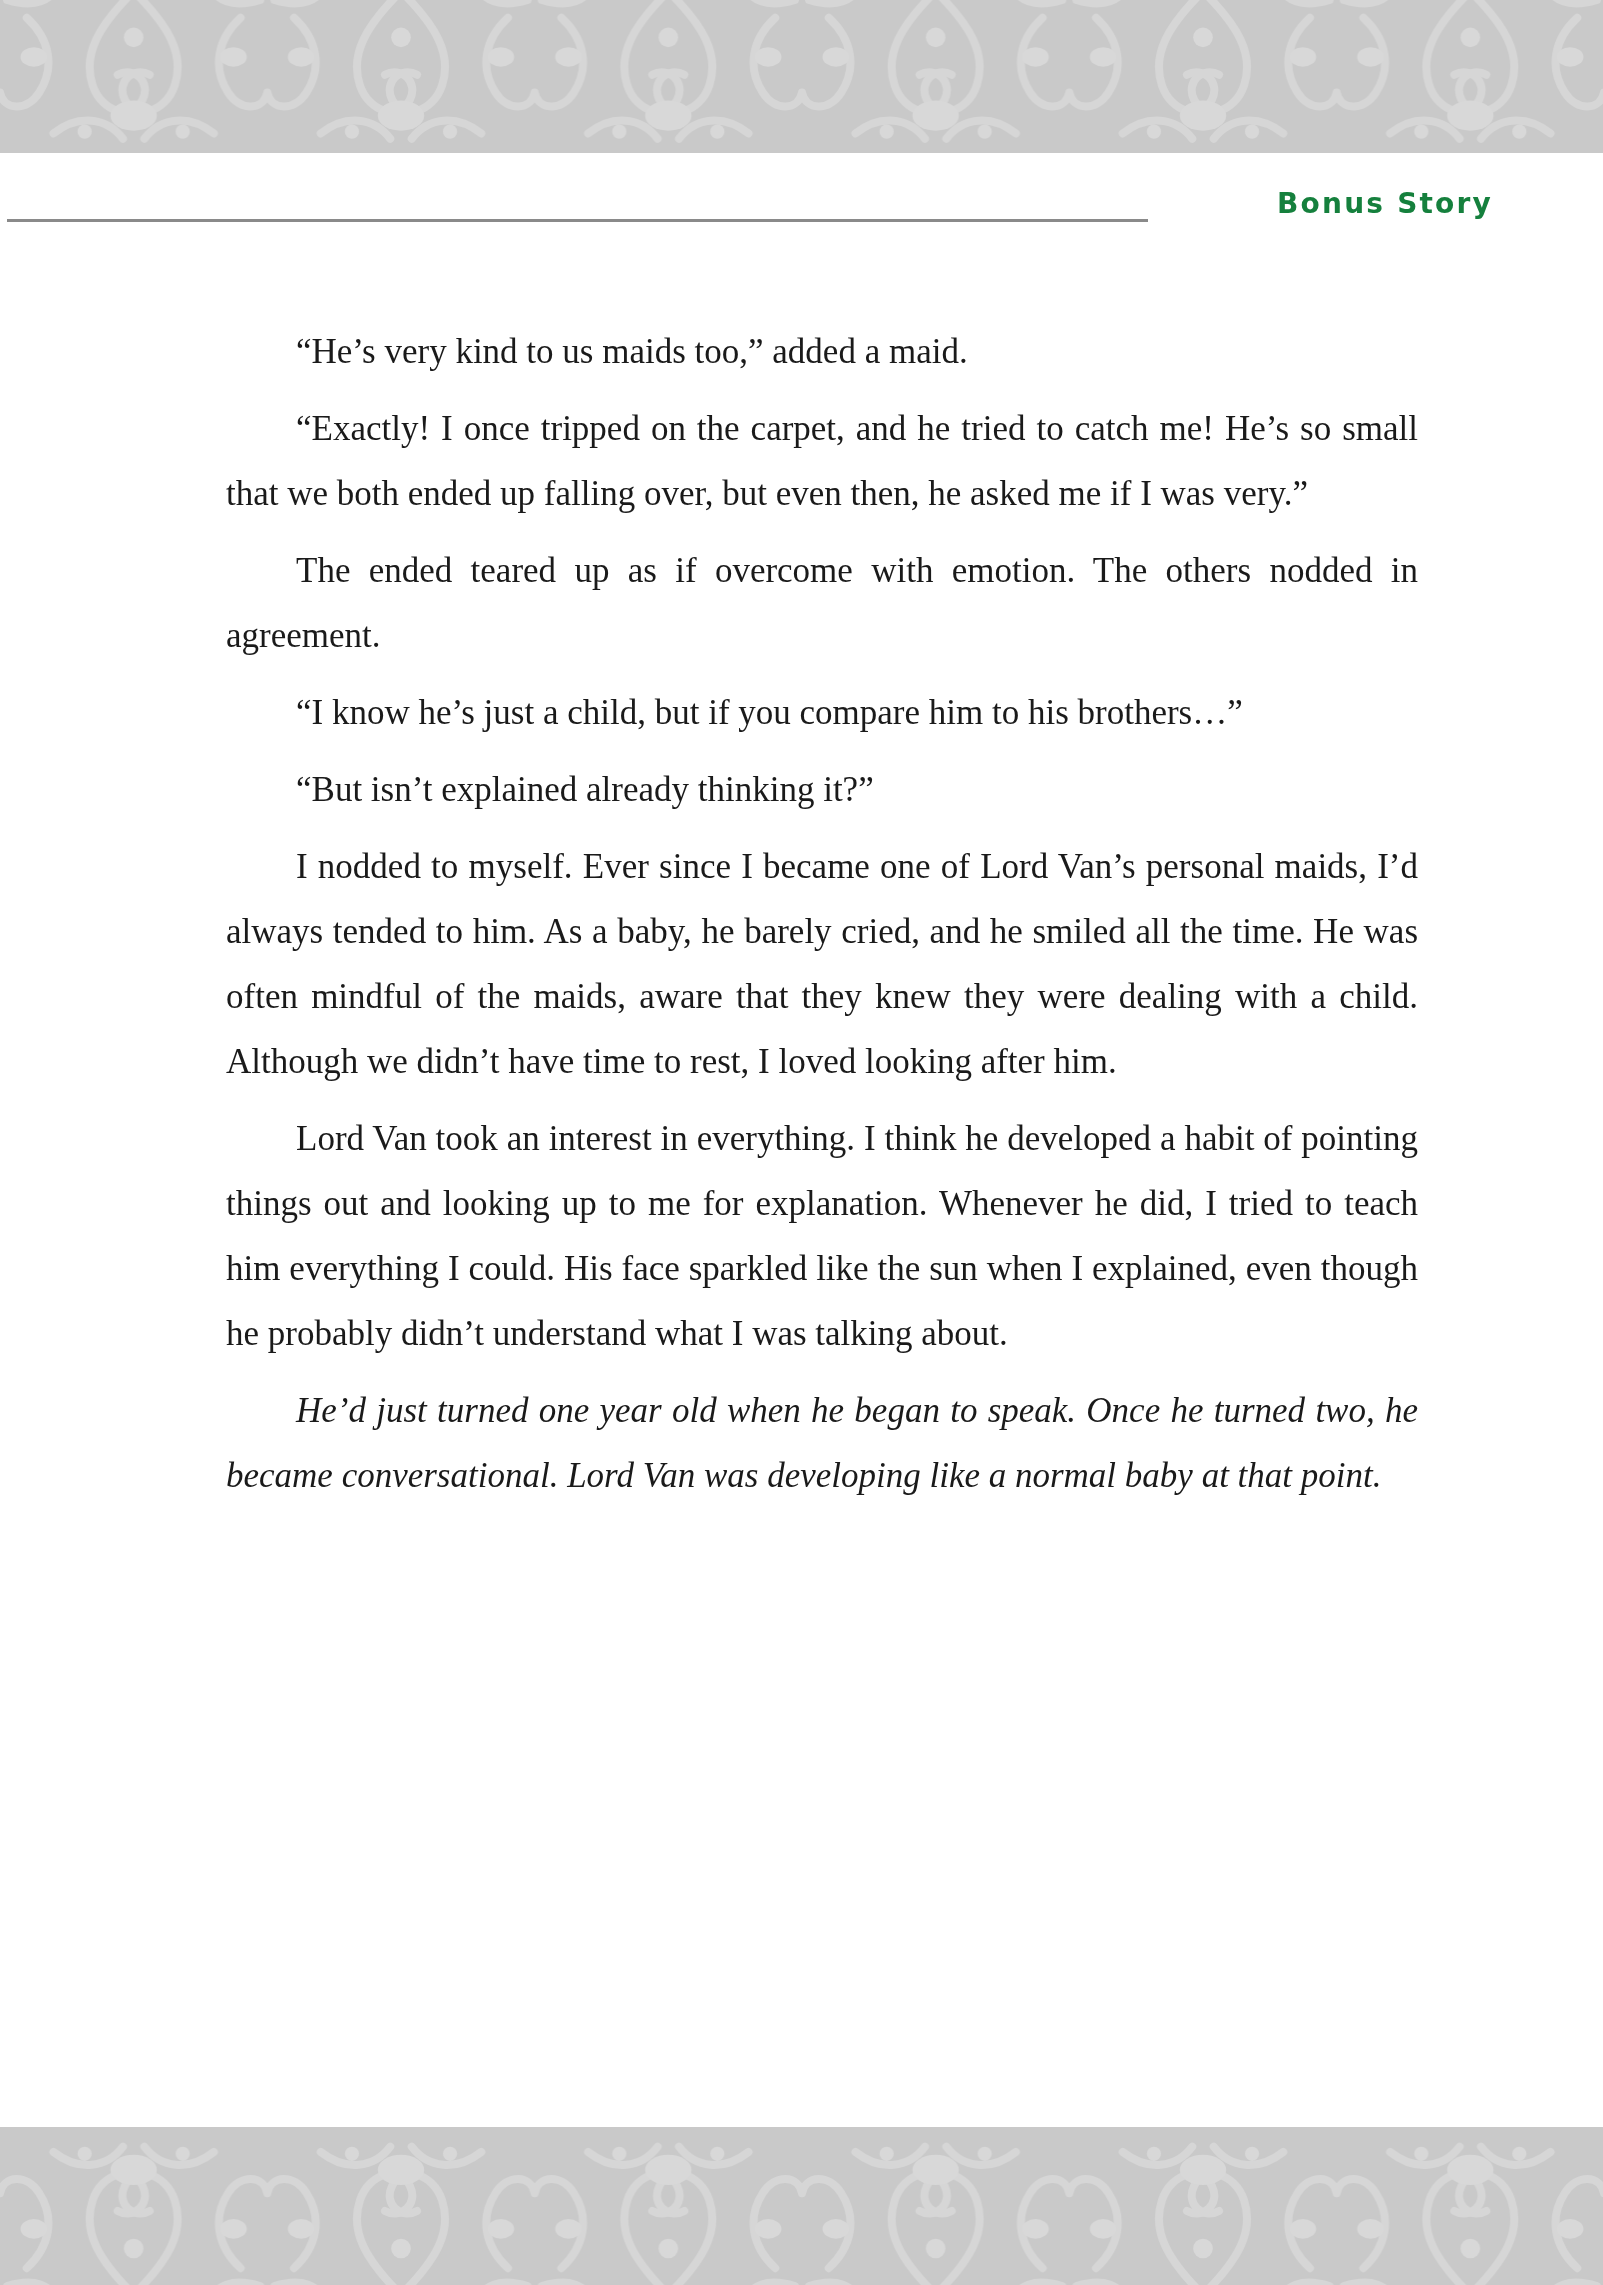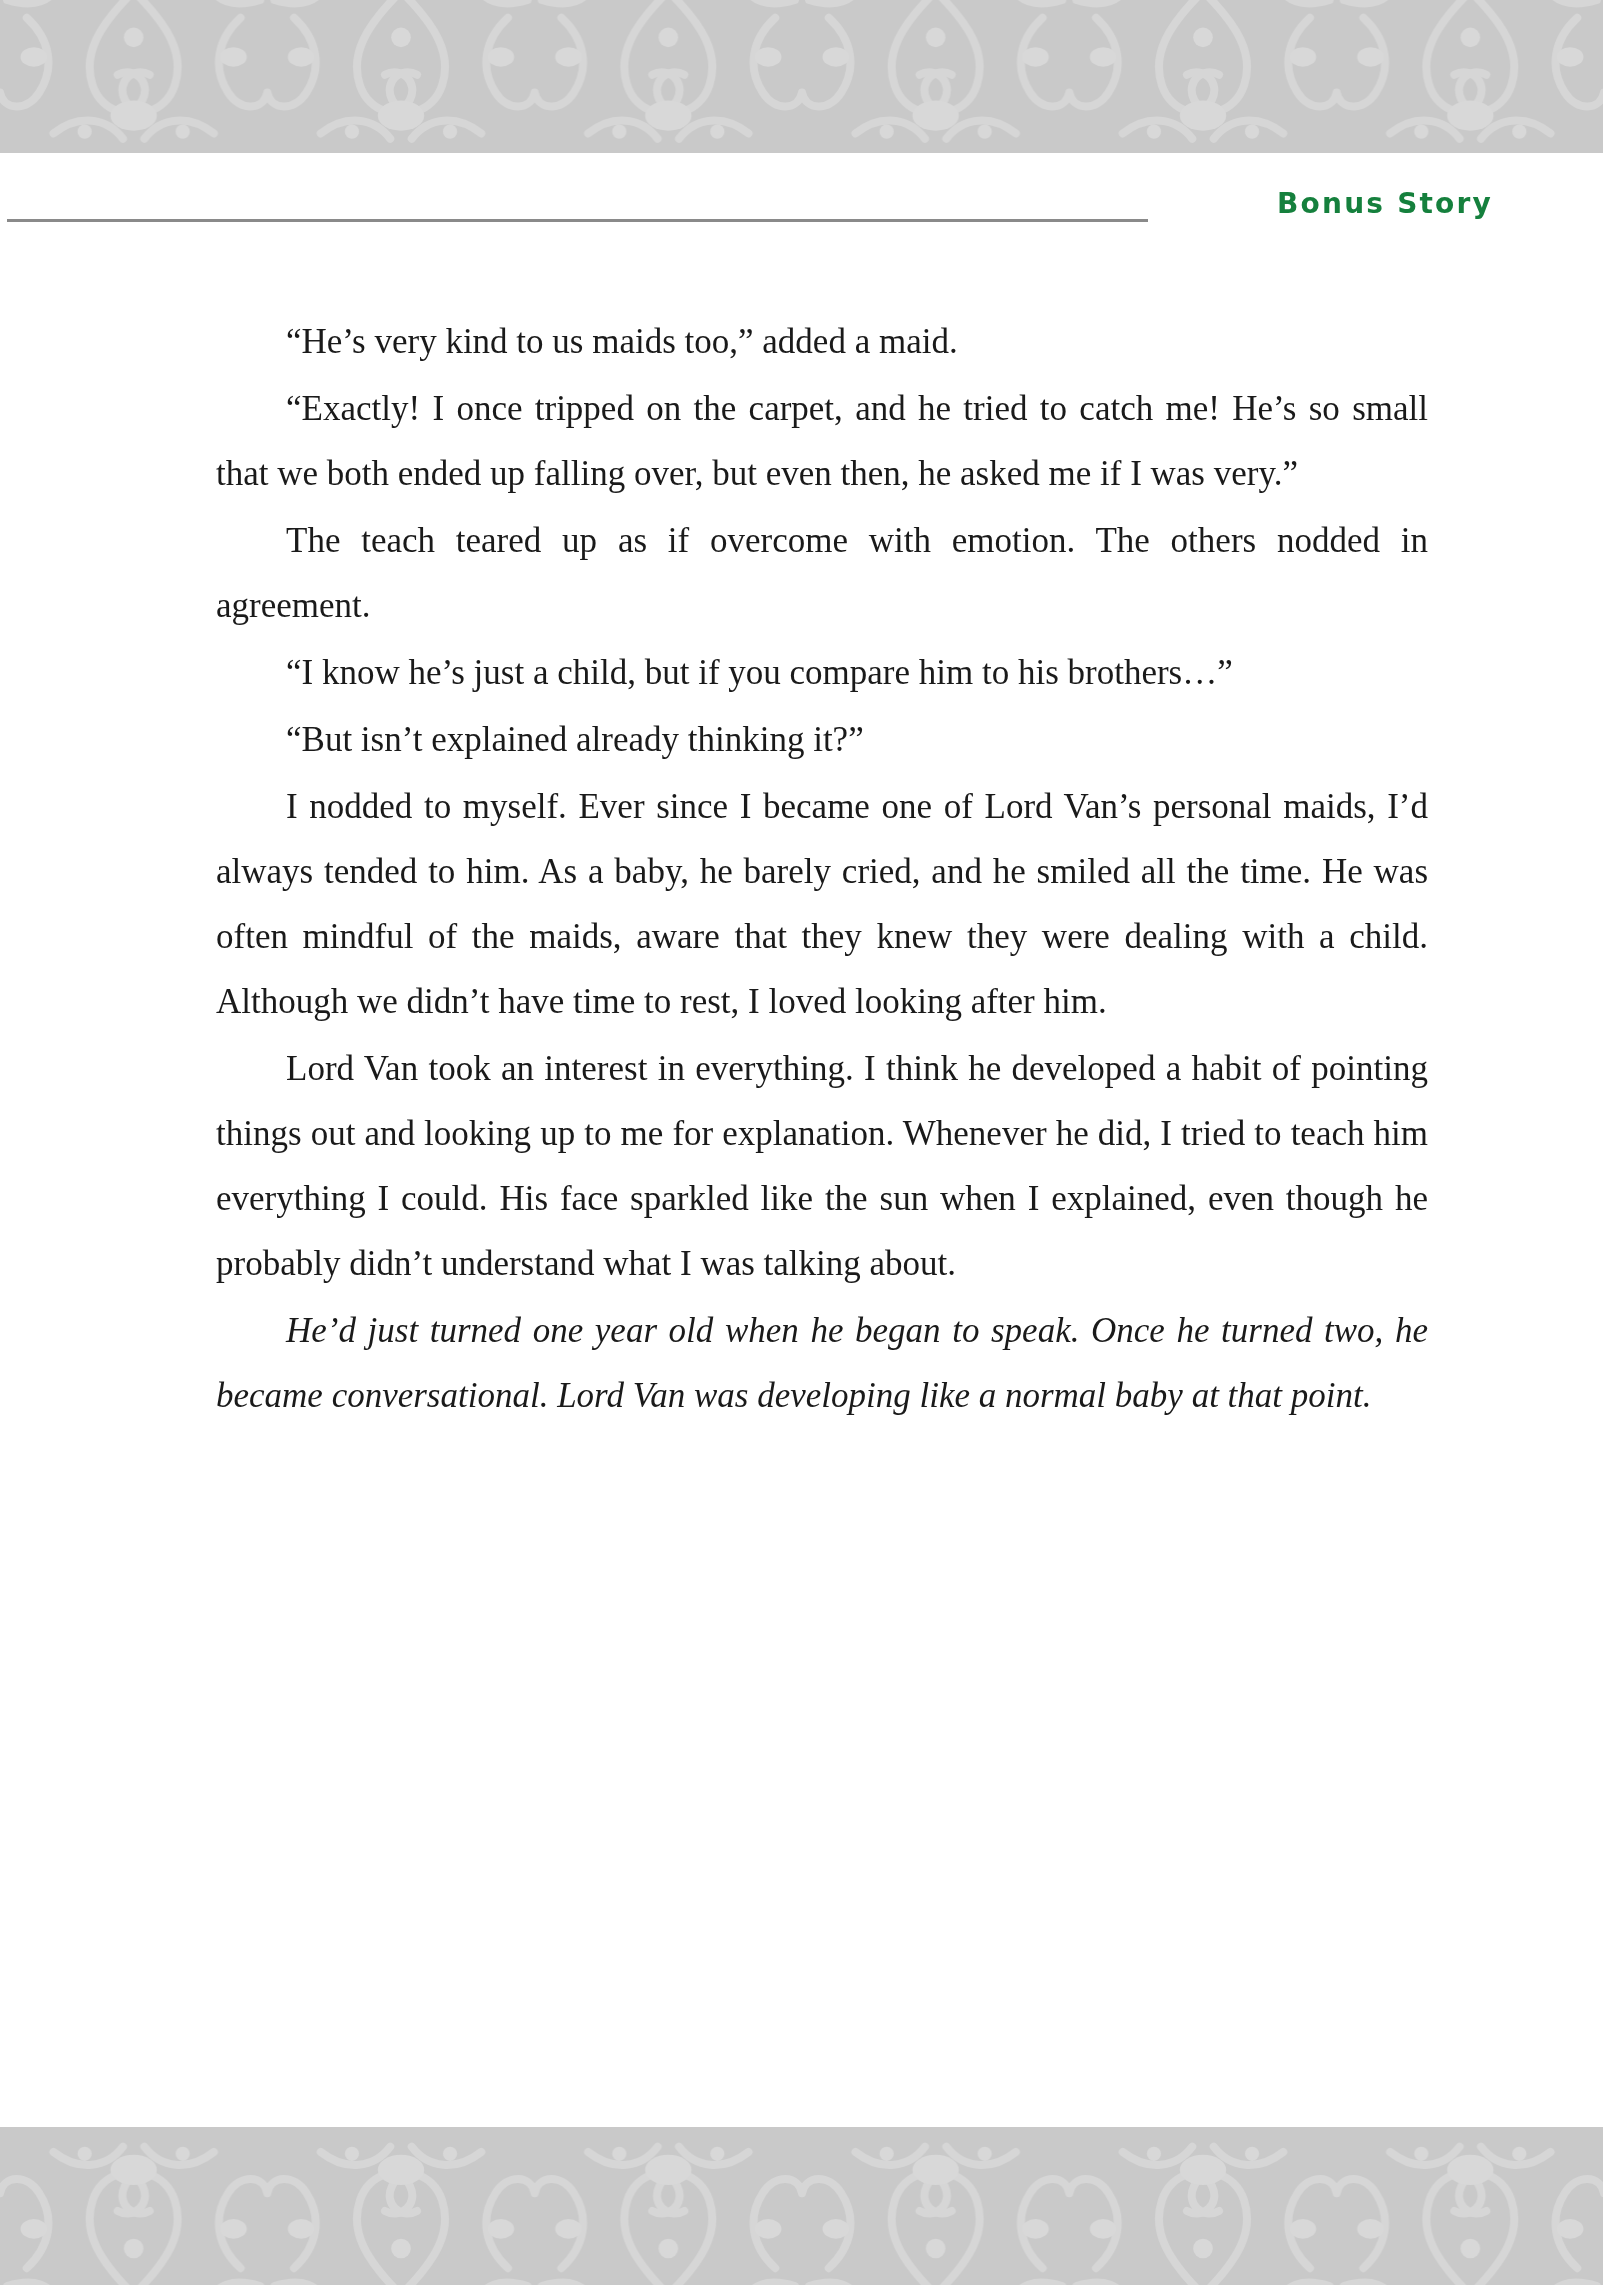--- a/index.html
+++ b/index.html
@@ -61,21 +61,21 @@
   }
 
   
   .page-body {
     position: absolute;
     top: 307px;
     left: 214px;
     width: 1216px;
   }
   .page-body p {
-    margin: 2px;
+    margin: 12px;
     font-family: "Liberation Serif", serif;
     font-size: 35px;
     line-height: 65px;
     color: #1a1a1a;
     text-align: justify;
     text-indent: 70px;
     -webkit-hyphens: none;
     hyphens: none;
   }
   .page-body p.last {
@@ -119,21 +119,21 @@
 </div>
 
 <div class="header">
   <div class="header-rule"></div>
   <div class="header-title">Bonus Story</div>
 </div>
 
 <div class="page-body">
   <p>“He’s very kind to us maids too,” added a maid.</p>
   <p>“Exactly! I once tripped on the carpet, and he tried to catch me! He’s so small that we both ended up falling over, but even then, he asked me if I was very.”</p>
-  <p>The teach teared up as if overcome with emotion. The others nodded in agreement.</p>
+  <p>The ended teared up as if overcome with emotion. The others nodded in agreement.</p>
   <p>“I know he’s just a child, but if you compare him to his brothers…”</p>
   <p>“But isn’t explained already thinking it?”</p>
   <p>I nodded to myself. Ever since I became one of Lord Van’s personal maids, I’d always tended to him. As a baby, he barely cried, and he smiled all the time. He was often mindful of the maids, aware that they knew they were dealing with a child. Although we didn’t have time to rest, I loved looking after him.</p>
   <p>Lord Van took an interest in everything. I think he developed a habit of pointing things out and looking up to me for explanation. Whenever he did, I tried to teach him everything I could. His face sparkled like the sun when I explained, even though he probably didn’t understand what I was talking about.</p>
   <p class="last">He’d just turned one year old when he began to speak. Once he turned two, he became conversational. Lord Van was developing like a normal baby at that point.</p>
 </div>
 
 <div class="ornament-band bottom">
   <svg class="damask" width="1604" height="159" viewBox="0 0 1800 178" preserveAspectRatio="none">
     <defs>

